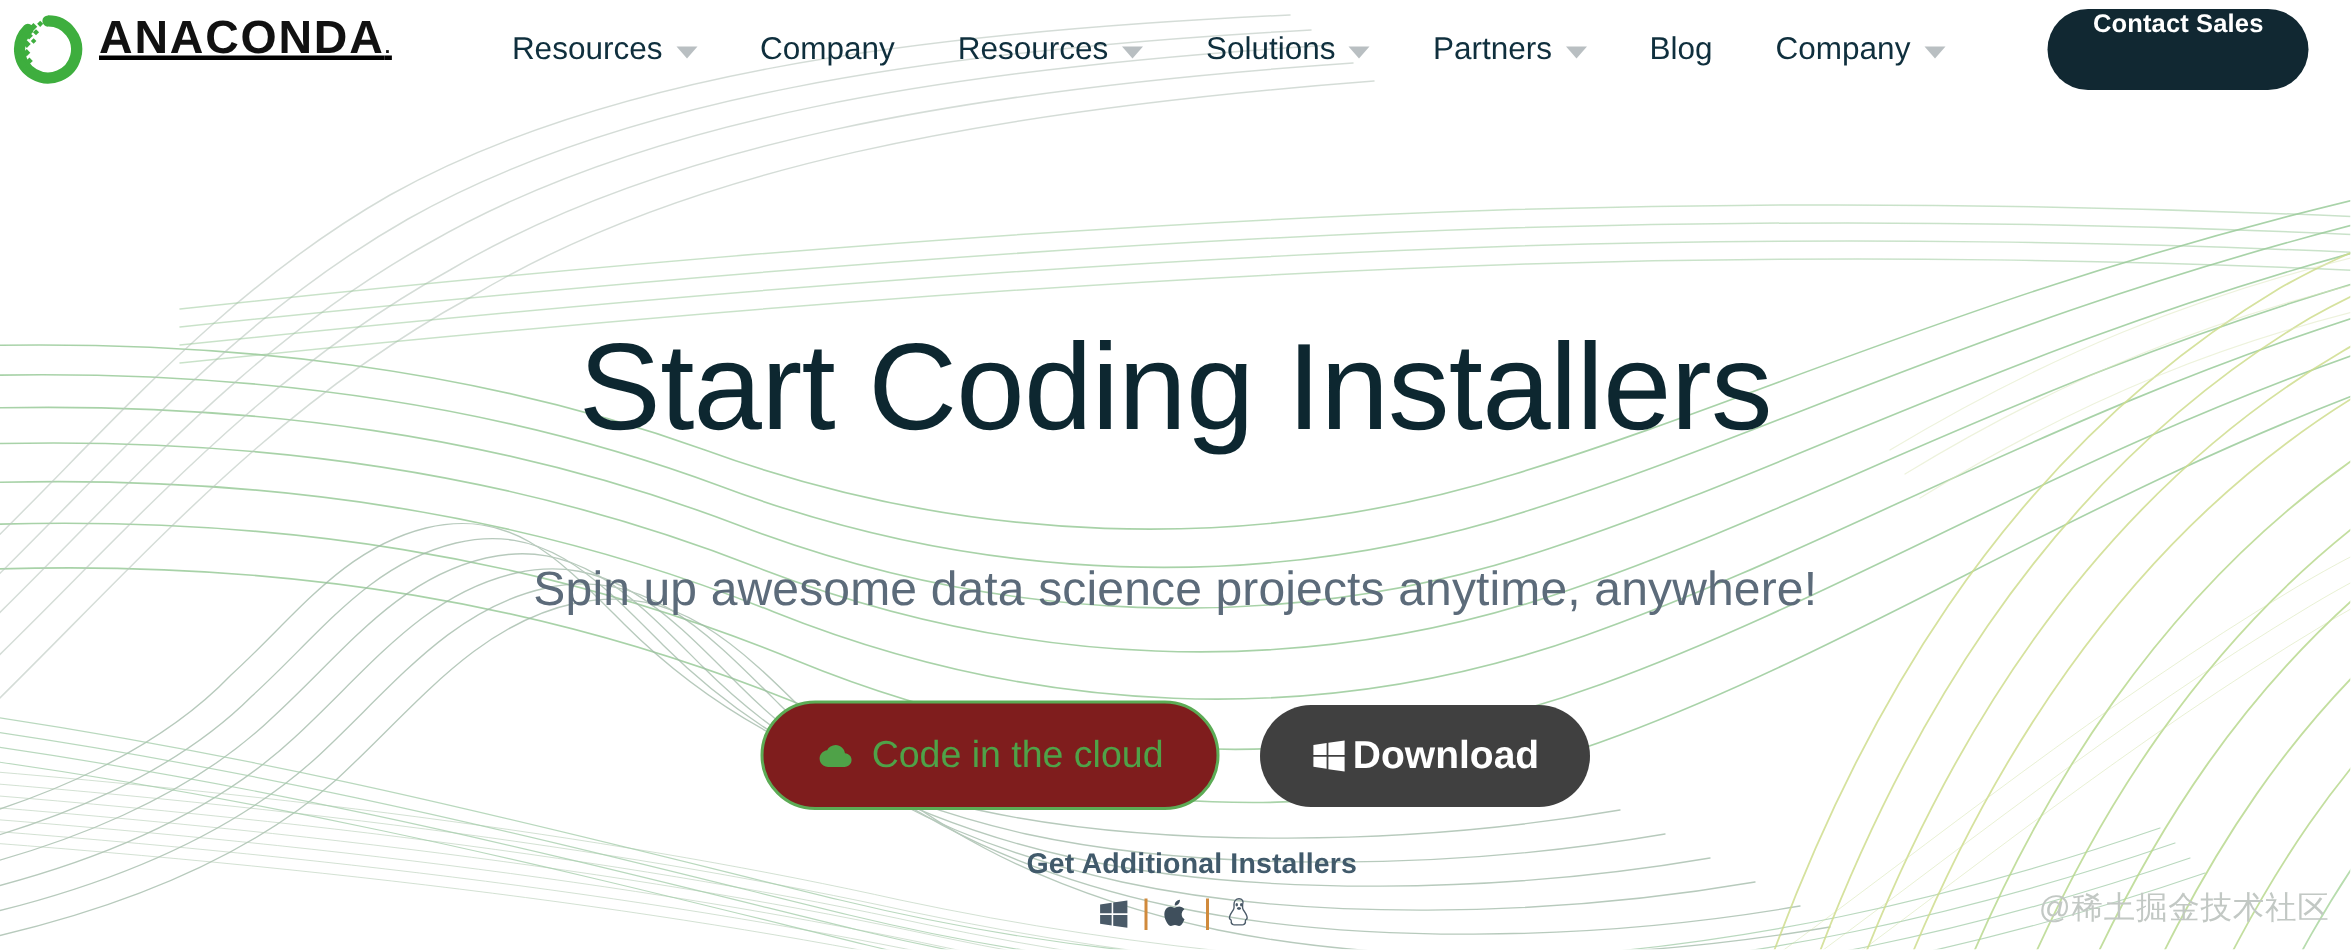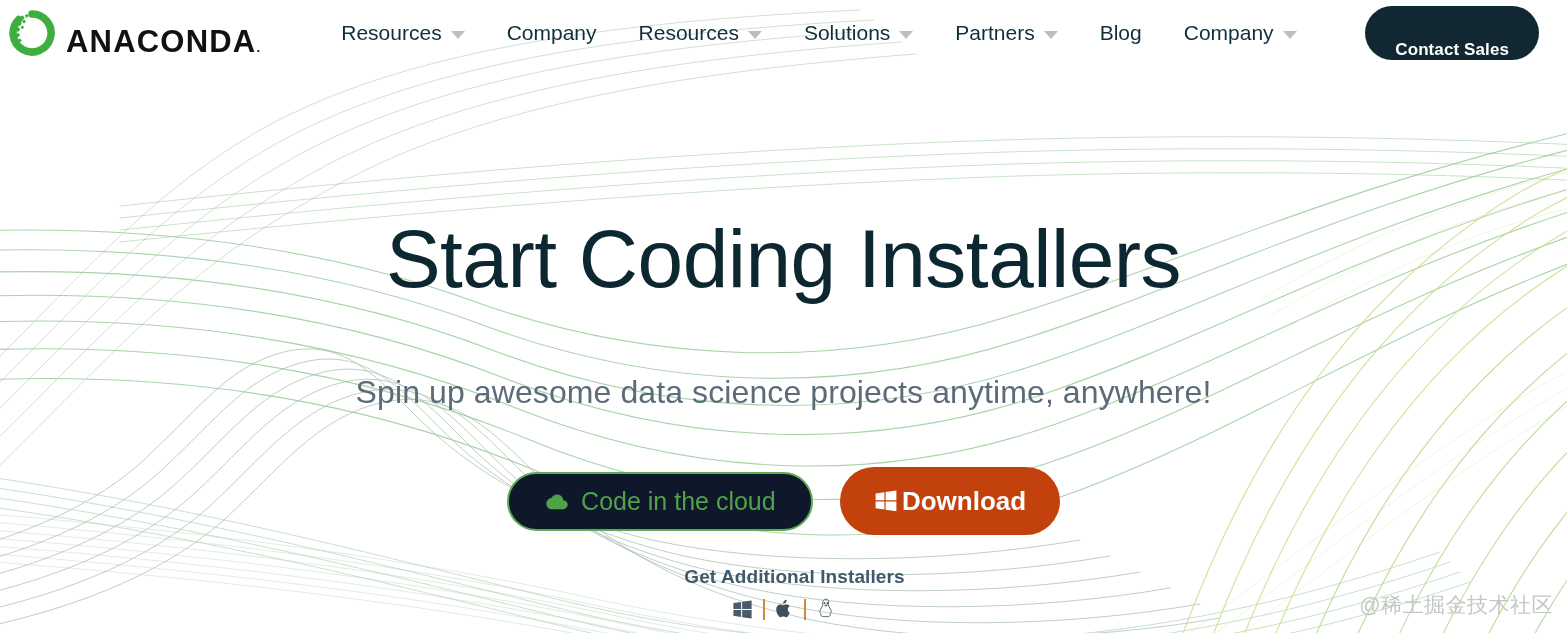--- a/index.html
+++ b/index.html
@@ -12,21 +12,21 @@
   .page { position:relative; width:1567px; height:633px; background:#fff; overflow:hidden; }
 
   
   .bg-art { position:absolute; inset:0; width:1567px; height:633px; z-index:0; pointer-events:none; }
 
   
   .header {
     position:absolute; top:0; left:0; right:0; height:66px;
     display:flex; align-items:center; z-index:10;
   }
-  .brand { display:flex; align-items:flex-end; margin-left:8px; }
+  .brand { display:flex; align-items:flex-start; margin-left:8px;text-decoration:underline; }
   .brand-mark { width:48px; height:48px; flex:0 0 48px; }
   .brand-word {
     font-size:31px; font-weight:700; letter-spacing:1.2px;
     color:#111111; margin-left:10px; line-height:1;
     font-family:"Liberation Sans", sans-serif;
   }
   .brand-word .reg { font-size:13px; vertical-align:baseline; }
 
   .nav { display:flex; align-items:center; margin-left:59px; gap:0; }
   .nav-item {
@@ -39,21 +39,21 @@
     width:0; height:0; border-left:7px solid transparent;
     border-right:7px solid transparent; border-top:8px solid #b9bfc2;
     margin-top:4px;
   }
 
   .cta-contact {
     position:absolute; right:28px; top:6px;
     background:#112832; color:#ffffff;
     font-size:17px; font-weight:700;
     border-radius:29px; padding:0 30px; height:54px;
-    display:flex; align-items:flex-end; justify-content:center;
+    display:flex; align-items:flex-start; justify-content:center;
     border:none; cursor:pointer; letter-spacing:0.1px;
     font-family:"Liberation Sans", sans-serif;
   }
 
   
   .hero { position:absolute; top:0; left:0; right:0; bottom:0; z-index:5; pointer-events:none; }
   .hero > * { pointer-events:auto; }
 
   .hero-title {
     position:absolute; top:218px; left:0; right:0;
@@ -67,29 +67,29 @@
     text-align:center;
     font-size:32px; font-weight:400; color:#5c6b7a;
     letter-spacing:0.1px;
   }
 
   .cta-row {
     position:absolute; top:467px; left:0; right:0;
     display:flex; justify-content:center; align-items:center; gap:27px;
   }
   .btn-cloud {
-    height:59px; min-width:306px; padding:0 34px;
-    border:2px solid #5cab55; background:#0f172a; color:#4fa248;
+    height:73px; min-width:306px; padding:0 34px;
+    border:2px solid #5cab55; background:#7f1d1d; color:#4fa248;
     border-radius:38px; font-size:25px;
     display:flex; align-items:center; justify-content:center; gap:13px;
     cursor:pointer; font-family:"Liberation Sans", sans-serif;
   }
   .btn-download {
     height:68px; min-width:216px; padding:0 34px;
-    border:none; background:#c2410c; color:#ffffff;
+    border:none; background:#404040; color:#ffffff;
     border-radius:34px; font-size:26px; font-weight:700;
     display:flex; align-items:center; justify-content:center; gap:4px;
     cursor:pointer; font-family:"Liberation Sans", sans-serif;
   }
   .cloud-icon { width:24px; height:17px; display:block; }
   .win-icon { width:24px; height:24px; display:block; }
 
   .installers {
     position:absolute; top:566px; left:0; right:0;
     display:flex; flex-direction:column; align-items:center;

